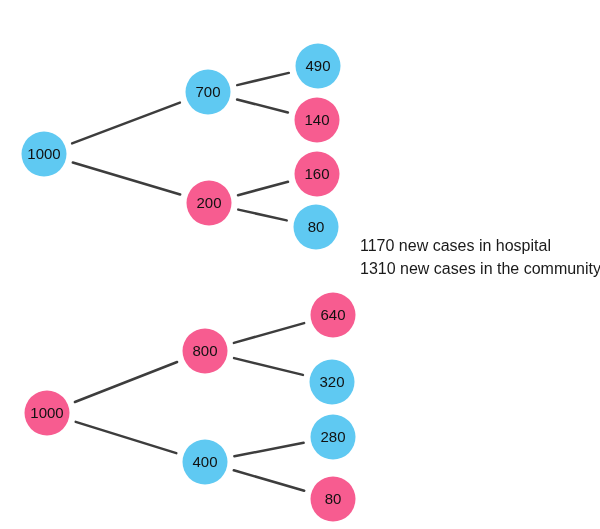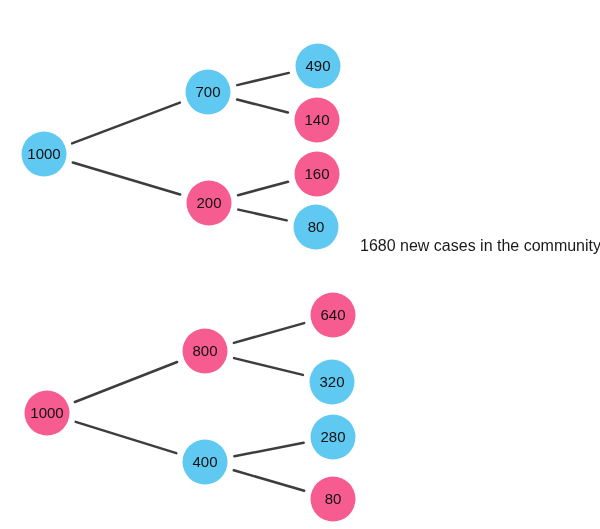--- a/index.html
+++ b/index.html
@@ -111,15 +111,16 @@
           <text x="333" y="437" dy="0.35em" text-anchor="middle" class="node-label">280</text>
         </g>
         <g>
           <circle cx="333" cy="499" r="22.5" fill="#f75c90"></circle>
           <text x="333" y="499" dy="0.35em" text-anchor="middle" class="node-label">80</text>
         </g>
       </g>
     </svg>
 
   <div class="annotations">
-    <div>1680 new cases in the community</div>
+    <div>1170 new cases in hospital</div>
+    <div>1310 new cases in the community</div>
   </div>
 </div>
 
 </body></html>

